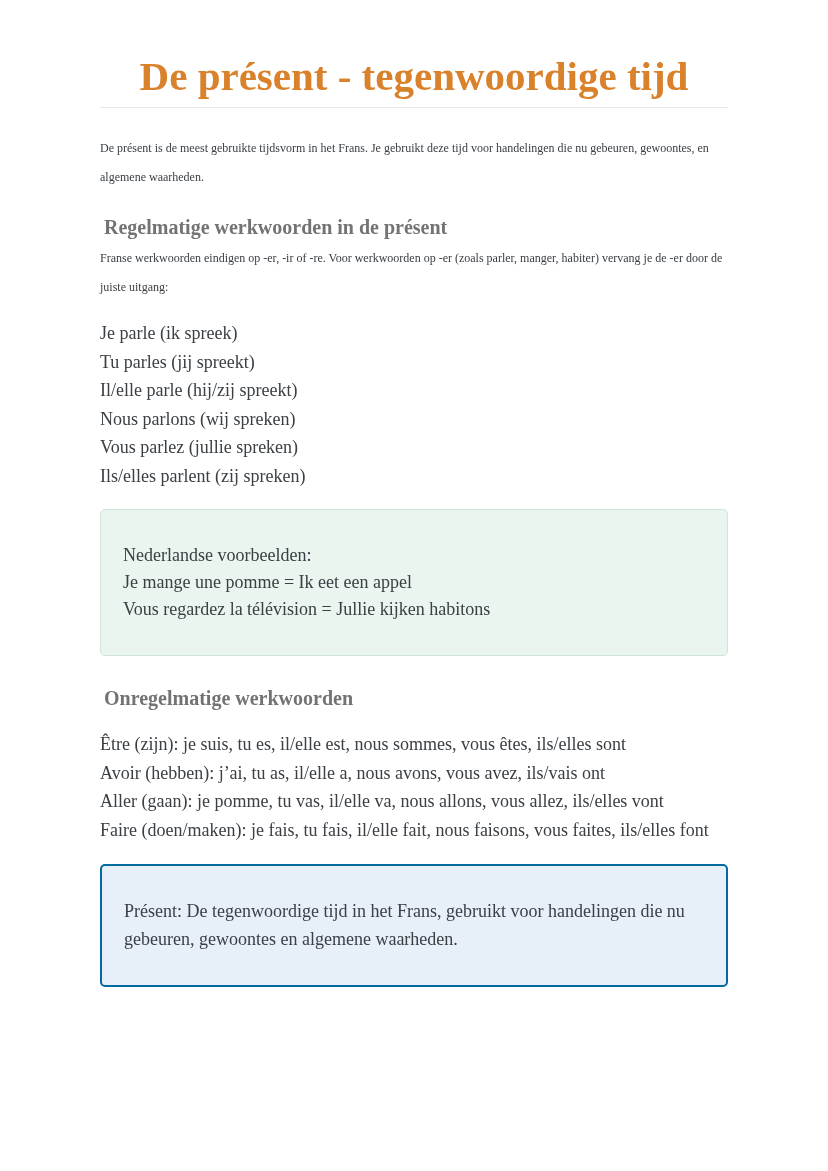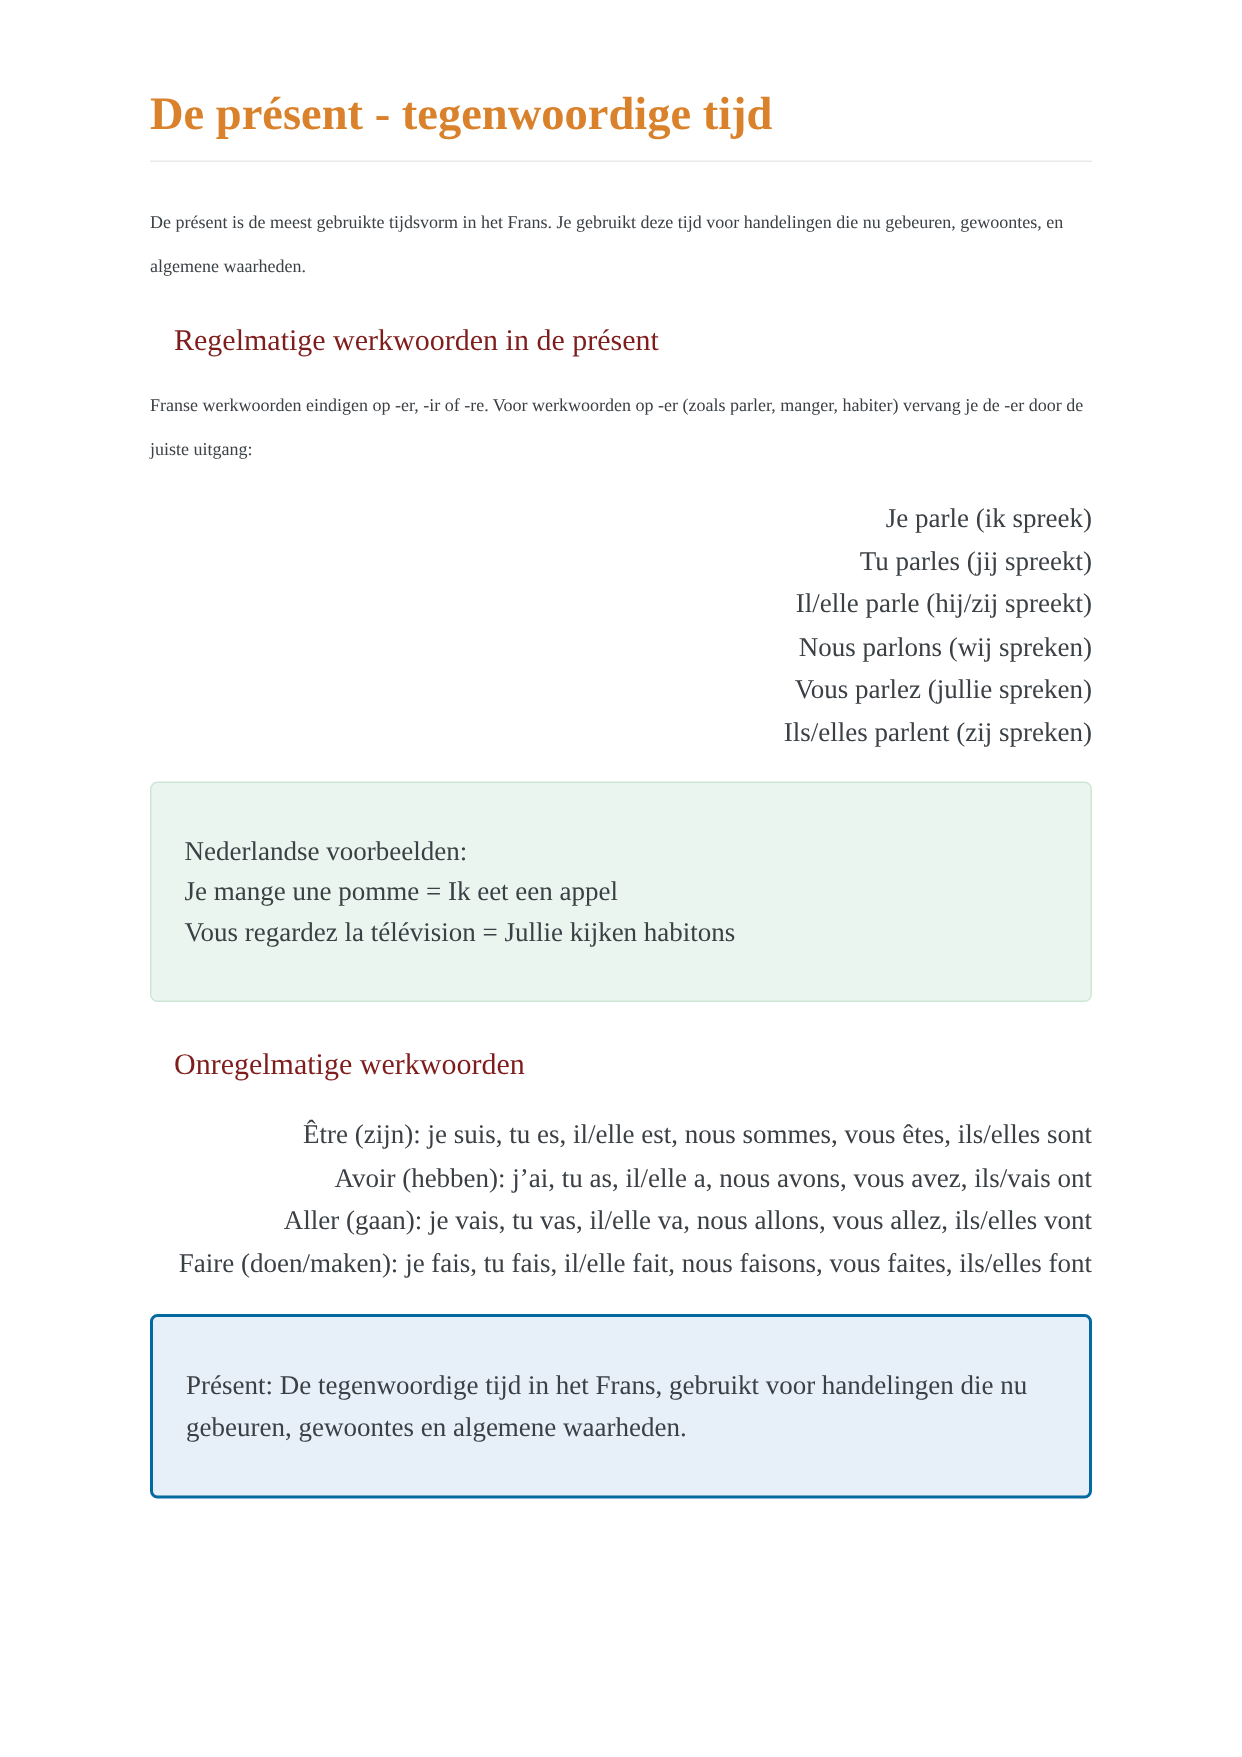--- a/index.html
+++ b/index.html
@@ -12,53 +12,53 @@
     min-height: 1171px;
     font-family: "Liberation Serif", "DejaVu Serif", serif;
     color: #3b4045;
     -webkit-font-smoothing: antialiased;
   }
   .page {
     width: 628px;
     padding: 58px 100px 0 100px;
   }
   .doc-title {
-    font-size: 31px;
+    font-size: 41px;
     line-height: 36px;
     font-weight: 700;
     color: #d9822b;
     margin: 0 0 13px 0;
+    text-align: center;
   }
   .title-rule {
     border: none;
     border-top: 1px solid #e9e9e9;
     margin: 0;
     height: 0;
   }
   .para {
     font-size: 12px;
     line-height: 28.5px;
     margin: 0;
   }
   .intro-para       { margin-top: 26px; }
   .section-heading {
     font-size: 20px;
     line-height: 26px;
-    font-weight: 400;
-    color: #7f1d1d;
-    margin: 16px;
+    font-weight: 700;
+    color: #737373;
+    margin: 4px;
   }
   .heading-regular   { margin-top: 23px; }
   .regular-body      { }
   .conjugation-list  { margin-top: 18px; }
   .conjugation-list .line,
   .verb-list .line {
     font-size: 18px;
     line-height: 28.5px;
-    text-align: right;
   }
   .callout {
     border-radius: 5px;
     padding: 32px 22px;
     font-size: 18px;
   }
   .callout .line { line-height: 27px; }
   .callout-green {
     margin-top: 19px;
     background: #e9f5ee;
@@ -105,21 +105,21 @@
     <div class="line">Je mange une pomme = Ik eet een appel</div>
     <div class="line">Vous regardez la télévision = Jullie kijken habitons</div>
   </div>
 
   <h2 class="section-heading heading-irregular">Onregelmatige werkwoorden</h2>
 
 
   <div class="verb-list">
     <div class="line">Être (zijn): je suis, tu es, il/elle est, nous sommes, vous êtes, ils/elles sont</div>
     <div class="line">Avoir (hebben): j’ai, tu as, il/elle a, nous avons, vous avez, ils/vais ont</div>
-    <div class="line">Aller (gaan): je vais, tu vas, il/elle va, nous allons, vous allez, ils/elles vont</div>
+    <div class="line">Aller (gaan): je pomme, tu vas, il/elle va, nous allons, vous allez, ils/elles vont</div>
     <div class="line">Faire (doen/maken): je fais, tu fais, il/elle fait, nous faisons, vous faites, ils/elles font</div>
   </div>
 
   <div class="callout callout-blue">
     <div class="definition-text">Présent: De tegenwoordige tijd in het Frans, gebruikt voor handelingen die nu gebeuren, gewoontes en algemene waarheden.</div>
   </div>
 
 </div>
 
 </body></html>

